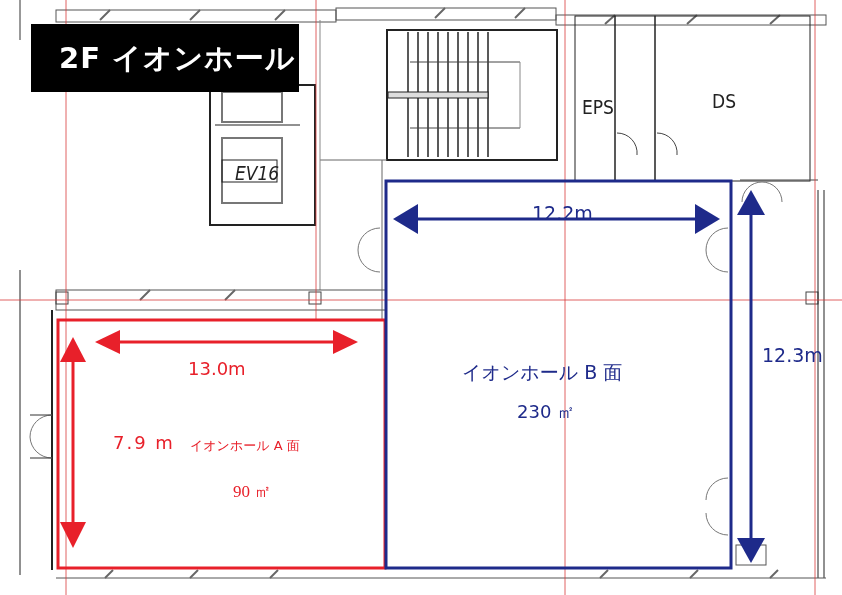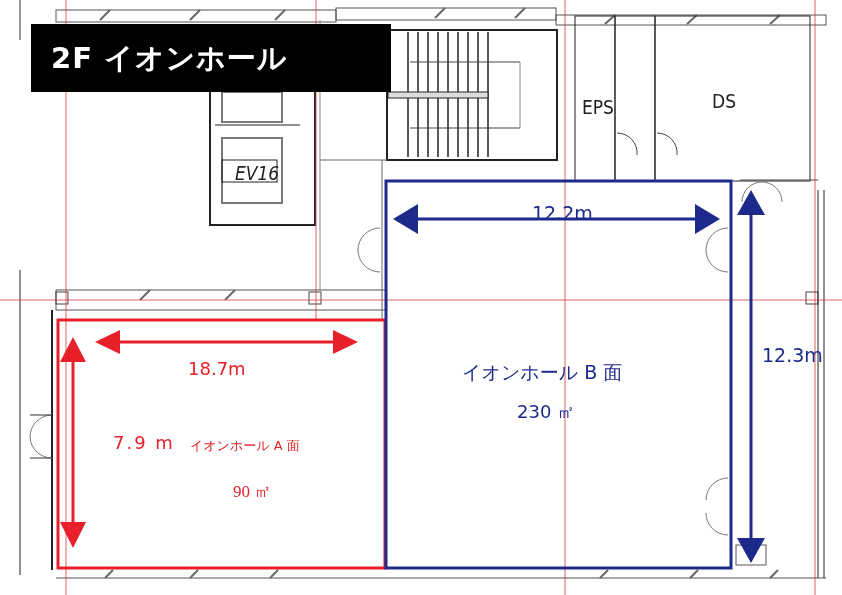--- a/index.html
+++ b/index.html
@@ -1,19 +1,19 @@
 <!DOCTYPE html>
 <html><head>
 <meta charset="utf-8">
 <style>
   html, body { margin:0; padding:0; background:#ffffff; }
   body { width:842px; height:595px; position:relative; overflow:hidden; font-family:"DejaVu Sans", sans-serif; }
   #plan { position:absolute; left:0; top:0; width:842px; height:595px; }
-  .title-box { position:absolute; left:31px; top:24px; width:360px; height:68px; background:#000; color:#fff;
-    font-family:"DejaVu Sans", sans-serif; font-weight:bold; font-size:29px; line-height:68px; padding-left:20px; box-sizing:border-box; letter-spacing:1px; }
+  .title-box { position:absolute; left:31px; top:24px; width:268px; height:68px; background:#000; color:#fff;
+    font-family:"DejaVu Sans", sans-serif; font-weight:bold; font-size:29px; line-height:68px; padding-left:28px; box-sizing:border-box; letter-spacing:1px; }
   .lbl { position:absolute; white-space:nowrap; font-family:"DejaVu Sans", sans-serif; }
   .red { color:#e8202a; }
   .blue { color:#1e2a8a; }
   .room-lbl { position:absolute; white-space:nowrap; font-family:"DejaVu Sans Condensed","DejaVu Sans", sans-serif; font-size:19px; color:#222; }
 </style>
 </head>
 <body>
 
 <svg id="plan" viewBox="0 0 842 595" xmlns="http://www.w3.org/2000/svg">
   <g stroke="#333" fill="none" stroke-width="1">
@@ -140,21 +140,21 @@
     <polygon points="751,563 737,538 765,538" fill="#1e2a8a"></polygon>
   </g>
 </svg>
 
 <div class="title-box">2F イオンホール</div>
 
 <div class="room-lbl" style="left:235px; top:162px;font-style:italic;">EV16</div>
 <div class="room-lbl" style="left:582px; top:96px;">EPS</div>
 <div class="room-lbl" style="left:712px; top:90px;">DS</div>
 
-<div class="lbl red" style="left:188px; top:358px; font-size:18px;">18.7m</div>
+<div class="lbl red" style="left:188px; top:358px; font-size:18px;">13.0m</div>
 <div class="lbl red" style="left:87px; top:432px; font-size:18px; letter-spacing:2px;margin-left:26px;">7.9 m</div>
 <div class="lbl red" style="left:190px; top:437px; font-size:13px;text-align:center;">イオンホール A 面</div>
 <div class="lbl red" style="left:233px; top:480px; font-size:17px;font-family:Liberation Serif, serif;">90 ㎡</div>
 
 <div class="lbl blue" style="left:532px; top:190px; font-size:19px;margin-top:12px;">12.2m</div>
 <div class="lbl blue" style="left:762px; top:344px; font-size:19px;">12.3m</div>
 <div class="lbl blue" style="left:462px; top:360px; font-size:19px;">イオンホール B 面</div>
 <div class="lbl blue" style="left:517px; top:400px; font-size:18px;">230 ㎡</div>
 
 </body></html>

